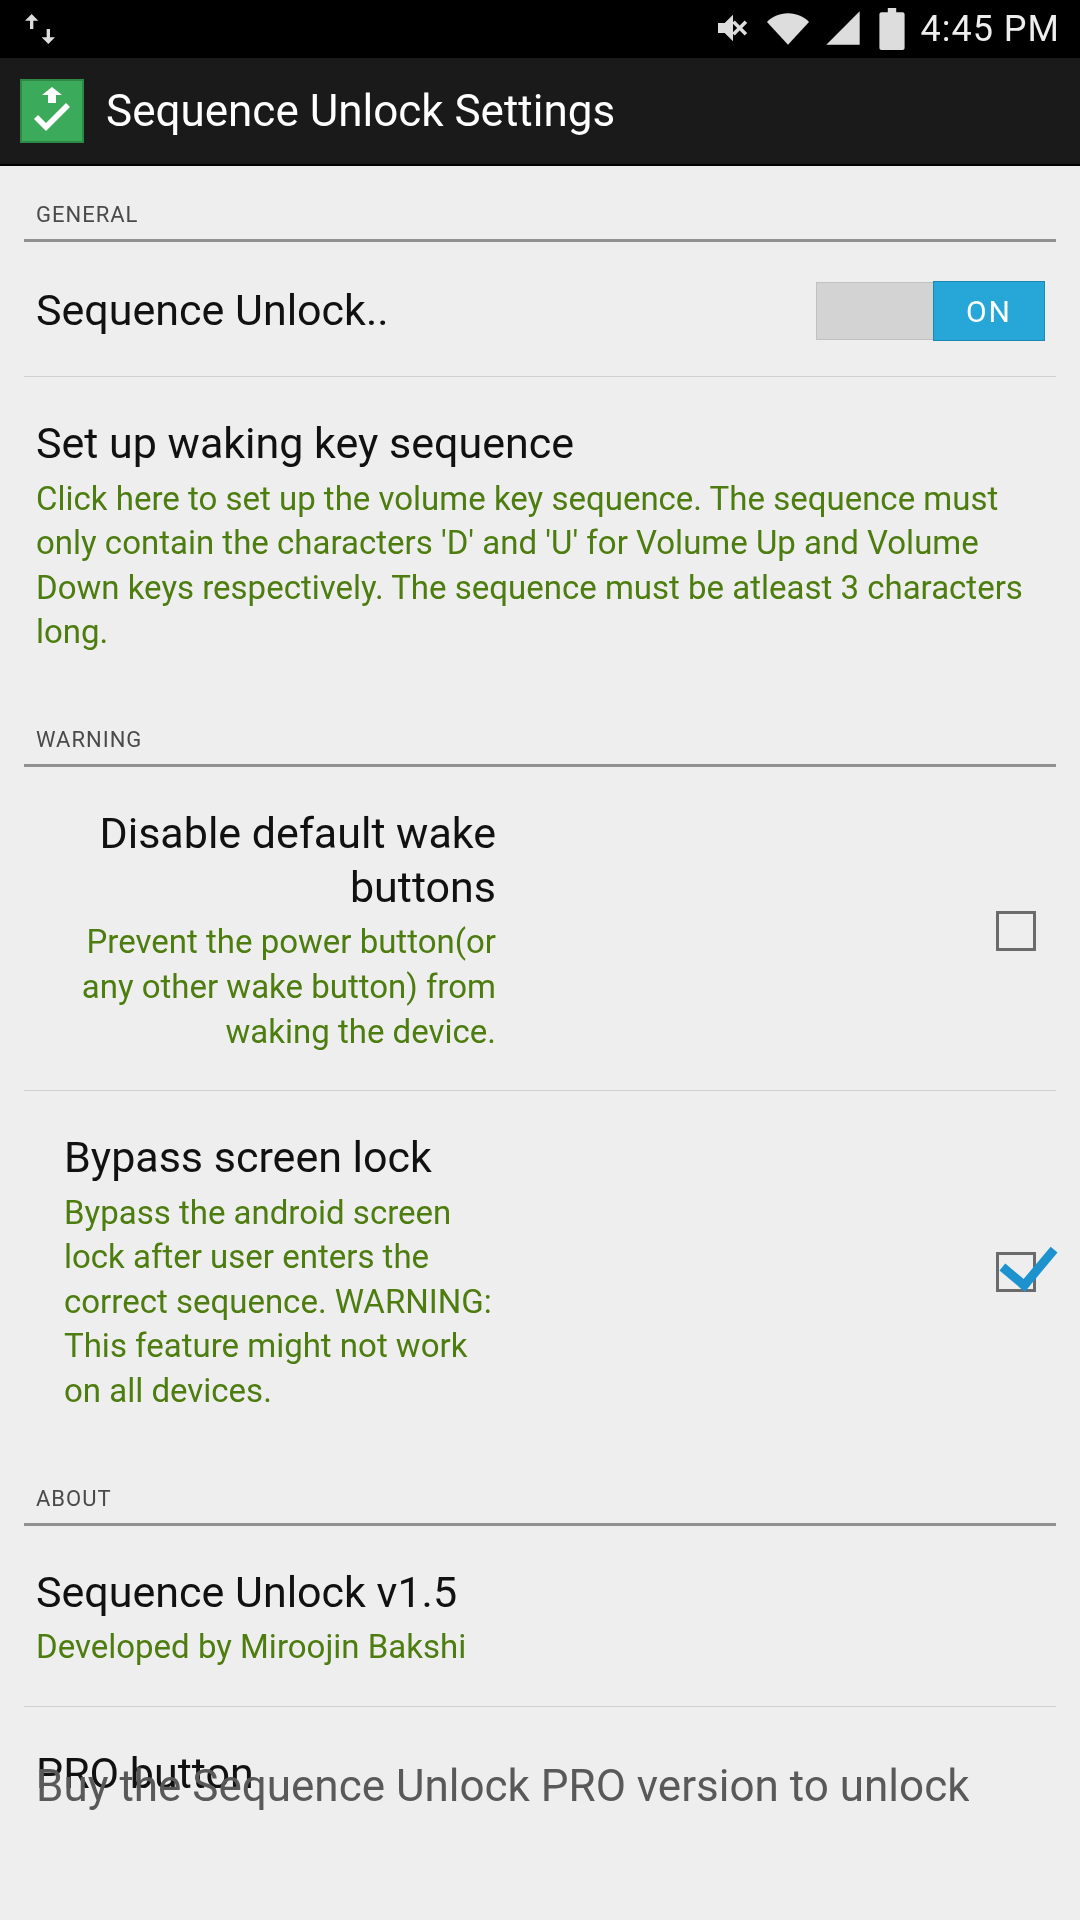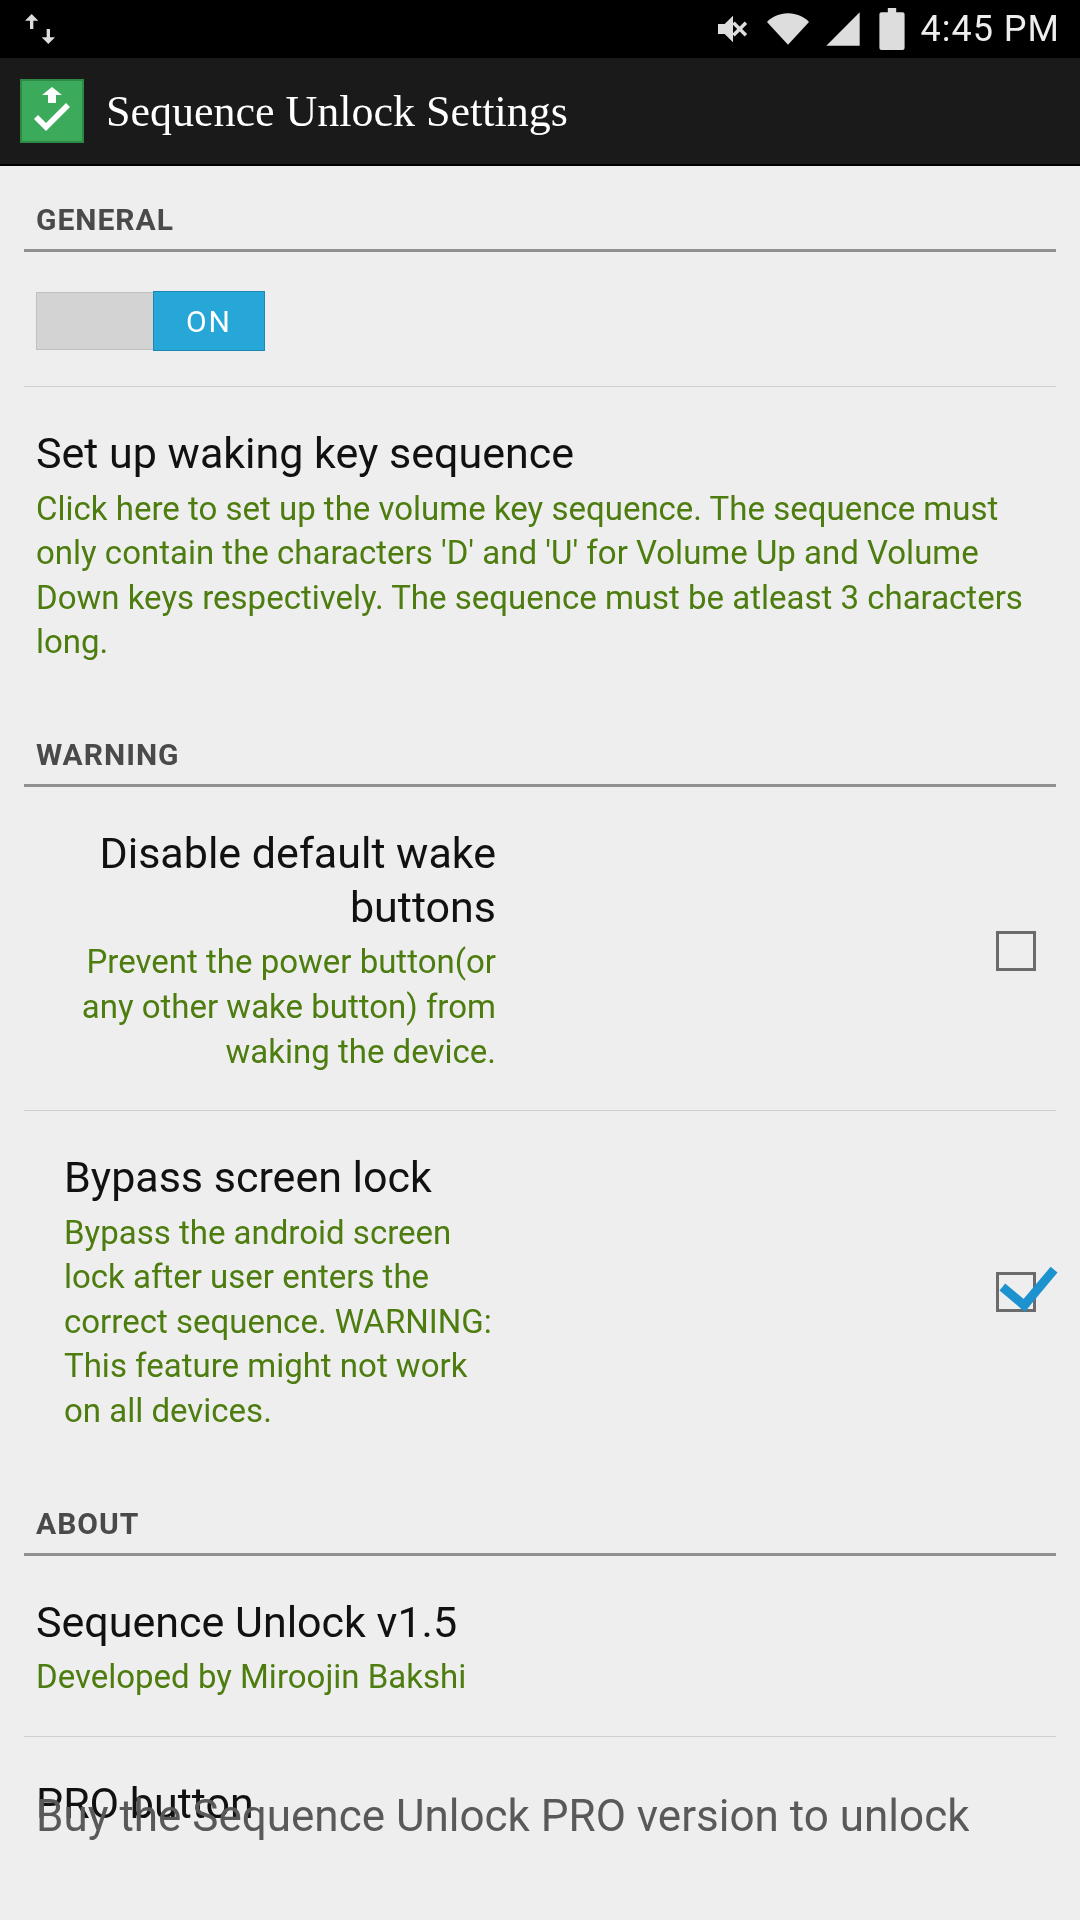--- a/index.html
+++ b/index.html
@@ -14,46 +14,46 @@
     .status-bar {
       height: 58px;
       background: #000;
       display: flex;
       align-items: center;
       justify-content: space-between;
       padding: 0 20px;
       color: #eee;
     }
     .status-left { display: flex; align-items: center; gap: 10px; }
-    .status-right { display: flex; align-items: center; gap: 14px; }
+    .status-right { display: flex; gap: 14px; }
     .status-time { font-size: 36px; letter-spacing: 1px; color: #eee; }
     .status-icon { display: inline-flex; }
     .action-bar {
       height: 108px;
       background: #1a1a1a;
       display: flex;
       align-items: center;
       padding: 0 20px;
       gap: 22px;
       border-bottom: 2px solid #000;
     }
     .app-icon {
       width: 64px; height: 64px;
       background: #3bab5b;
       display: flex; align-items: center; justify-content: center;
       border: 2px solid #2c8a46;
     }
-    .app-title { color: #fff; font-size: 44px; font-weight: 400; font-family: Liberation Serif, serif; }
+    .app-title { color: #fff; font-size: 44px; font-weight: 400; }
     .content {
       padding: 0 24px;
     }
     .section-header {
       color: #4a4a4a;
-      font-size: 30px;
-      font-weight: 700;
+      font-size: 22px;
+      font-weight: 400;
       letter-spacing: 1px;
       padding: 36px 12px 12px 12px;
       border-bottom: 3px solid #909090;
     }
     .pref-item {
       padding: 40px 12px 36px 12px;
       border-bottom: 1px solid #cfcfcf;
       display: flex;
       align-items: center;
       gap: 20px;
@@ -162,20 +162,23 @@
       </svg>
   </div>
   <div class="app-title">Sequence Unlock Settings</div>
 </div>
 
 <div class="content">
 
   <div class="section-header">GENERAL</div>
 
   <div class="pref-item">
+    <div class="pref-text">
+      <div class="pref-title">Sequence Unlock..</div>
+    </div>
     <div class="switch">
       <div class="switch-knob">ON</div>
     </div>
   </div>
 
   <div class="pref-item no-bottom-border">
     <div class="pref-text">
       <div class="pref-title">Set up waking key sequence</div>
       <div class="pref-summary">Click here to set up the volume key sequence. The sequence must only contain the characters 'D' and 'U' for Volume Up and Volume Down keys respectively. The sequence must be atleast 3 characters long.</div>
     </div>

